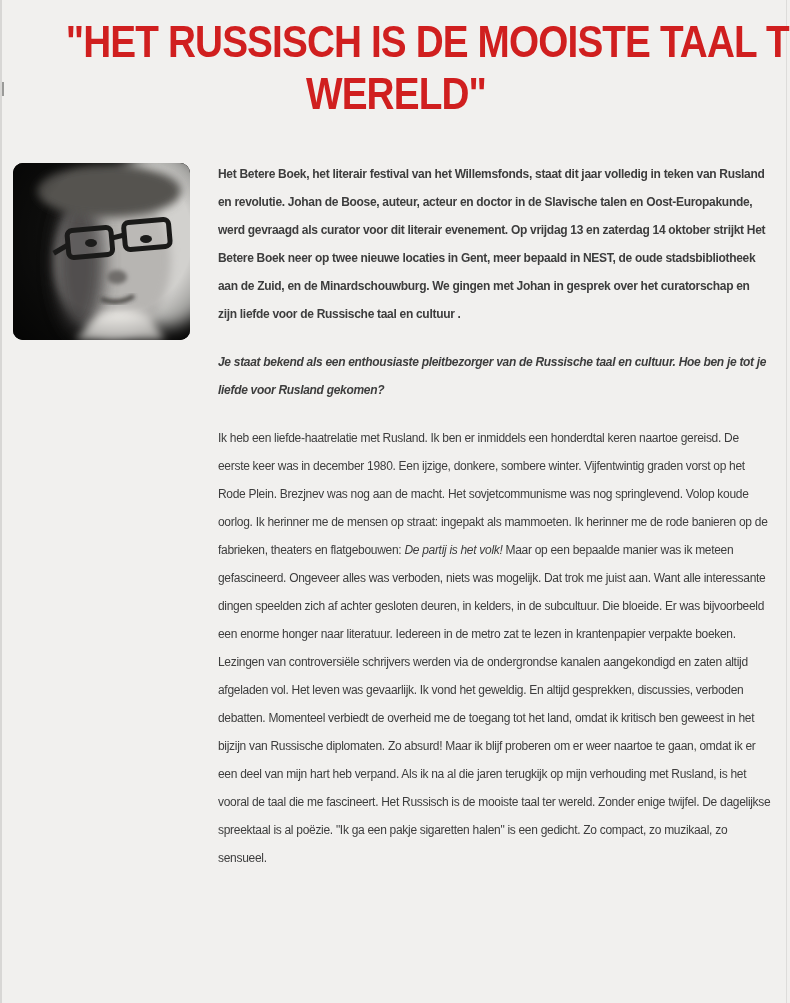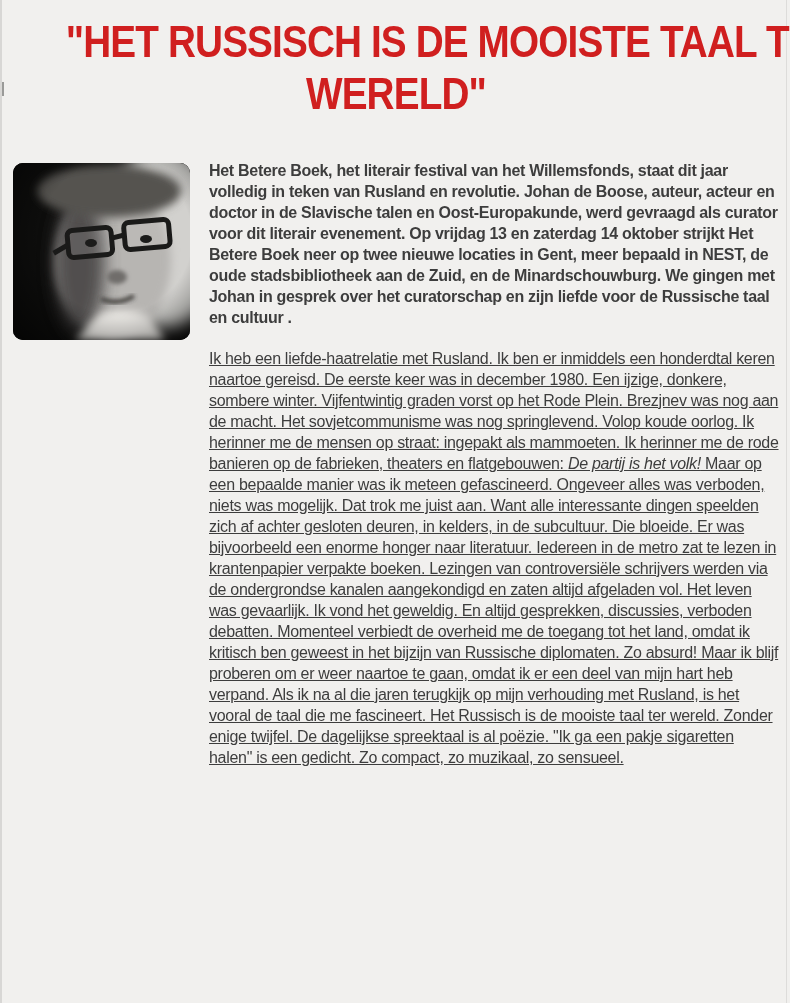--- a/index.html
+++ b/index.html
@@ -46,28 +46,28 @@
     overflow:hidden;
     background:#0d0d0c;
   }
   .photo svg{display:block;}
   .article{
     position:absolute;
     left:207px;right:10px;top:160px;
     color:#3d3d3d;
   }
   .article p{
-    margin:0 0 14px;
-    font-size:16px;
-    line-height:21px;
+    margin:0 9px 14px;
+    font-size:12px;
+    line-height:28px;
     letter-spacing:-0.3px;
   }
   p.intro{font-weight:bold;margin-bottom:20px;}
   p.question{font-weight:bold;font-style:italic;margin-bottom:20px;}
-  p.answer{font-weight:normal;text-decoration:underline;}
+  p.answer{font-weight:normal;}
   p.answer em{font-style:italic;}
 </style>
 </head>
 <body>
 
 <div class="page">
   <div class="edge-right"></div>
   <div class="edge-mark"></div>
 
   <h1 class="title">
@@ -108,17 +108,18 @@
       <ellipse cx="104" cy="114" rx="10" ry="7" fill="#6f6d6a" filter="url(#b2)"></ellipse>
       <path d="M88,136 Q104,143 121,133" stroke="#3c3a38" stroke-width="4" fill="none" filter="url(#b2)"></path>
       <path d="M62,177 L86,152 Q112,143 138,154 L152,177 Z" fill="#eceae6" filter="url(#b4)"></path>
       <rect width="177" height="177" fill="url(#vig)"></rect>
     </svg>
   </div>
 
   <div class="article">
     <p class="intro">Het Betere Boek, het literair festival van het Willemsfonds, staat dit jaar volledig in teken van Rusland en revolutie. Johan de Boose, auteur, acteur en doctor in de Slavische talen en Oost-Europakunde, werd gevraagd als curator voor dit literair evenement. Op vrijdag 13 en zaterdag 14 oktober strijkt Het Betere Boek neer op twee nieuwe locaties in Gent, meer bepaald in NEST, de oude stadsbibliotheek aan de Zuid, en de Minardschouwburg. We gingen met Johan in gesprek over het curatorschap en zijn liefde voor de Russische taal en cultuur .</p>
 
+    <p class="question">Je staat bekend als een enthousiaste pleitbezorger van de Russische taal en cultuur. Hoe ben je tot je liefde voor Rusland gekomen?</p>
 
     <p class="answer"><span>Ik heb een liefde-haatrelatie met Rusland. Ik ben er inmiddels een honderdtal keren naartoe gereisd. De eerste keer was in december 1980. Een ijzige, donkere, sombere winter. Vijfentwintig graden vorst op het Rode Plein. Brezjnev was nog aan de macht. Het sovjetcommunisme was nog springlevend. Volop koude oorlog. Ik herinner me de mensen op straat: ingepakt als mammoeten. Ik herinner me de rode banieren op de fabrieken, theaters en flatgebouwen: </span><em>De partij is het volk!</em><span> Maar op een bepaalde manier was ik meteen gefascineerd. Ongeveer alles was verboden, niets was mogelijk. Dat trok me juist aan. Want alle interessante dingen speelden zich af achter gesloten deuren, in kelders, in de subcultuur. Die bloeide. Er was bijvoorbeeld een enorme honger naar literatuur. Iedereen in de metro zat te lezen in krantenpapier verpakte boeken. Lezingen van controversiële schrijvers werden via de ondergrondse kanalen aangekondigd en zaten altijd afgeladen vol. Het leven was gevaarlijk. Ik vond het geweldig. En altijd gesprekken, discussies, verboden debatten. Momenteel verbiedt de overheid me de toegang tot het land, omdat ik kritisch ben geweest in het bijzijn van Russische diplomaten. Zo absurd! Maar ik blijf proberen om er weer naartoe te gaan, omdat ik er een deel van mijn hart heb verpand. Als ik na al die jaren terugkijk op mijn verhouding met Rusland, is het vooral de taal die me fascineert. Het Russisch is de mooiste taal ter wereld. Zonder enige twijfel. De dagelijkse spreektaal is al poëzie. "Ik ga een pakje sigaretten halen" is een gedicht. Zo compact, zo muzikaal, zo sensueel.</span></p>
 
   </div>
 </div>
 
 </body></html>

